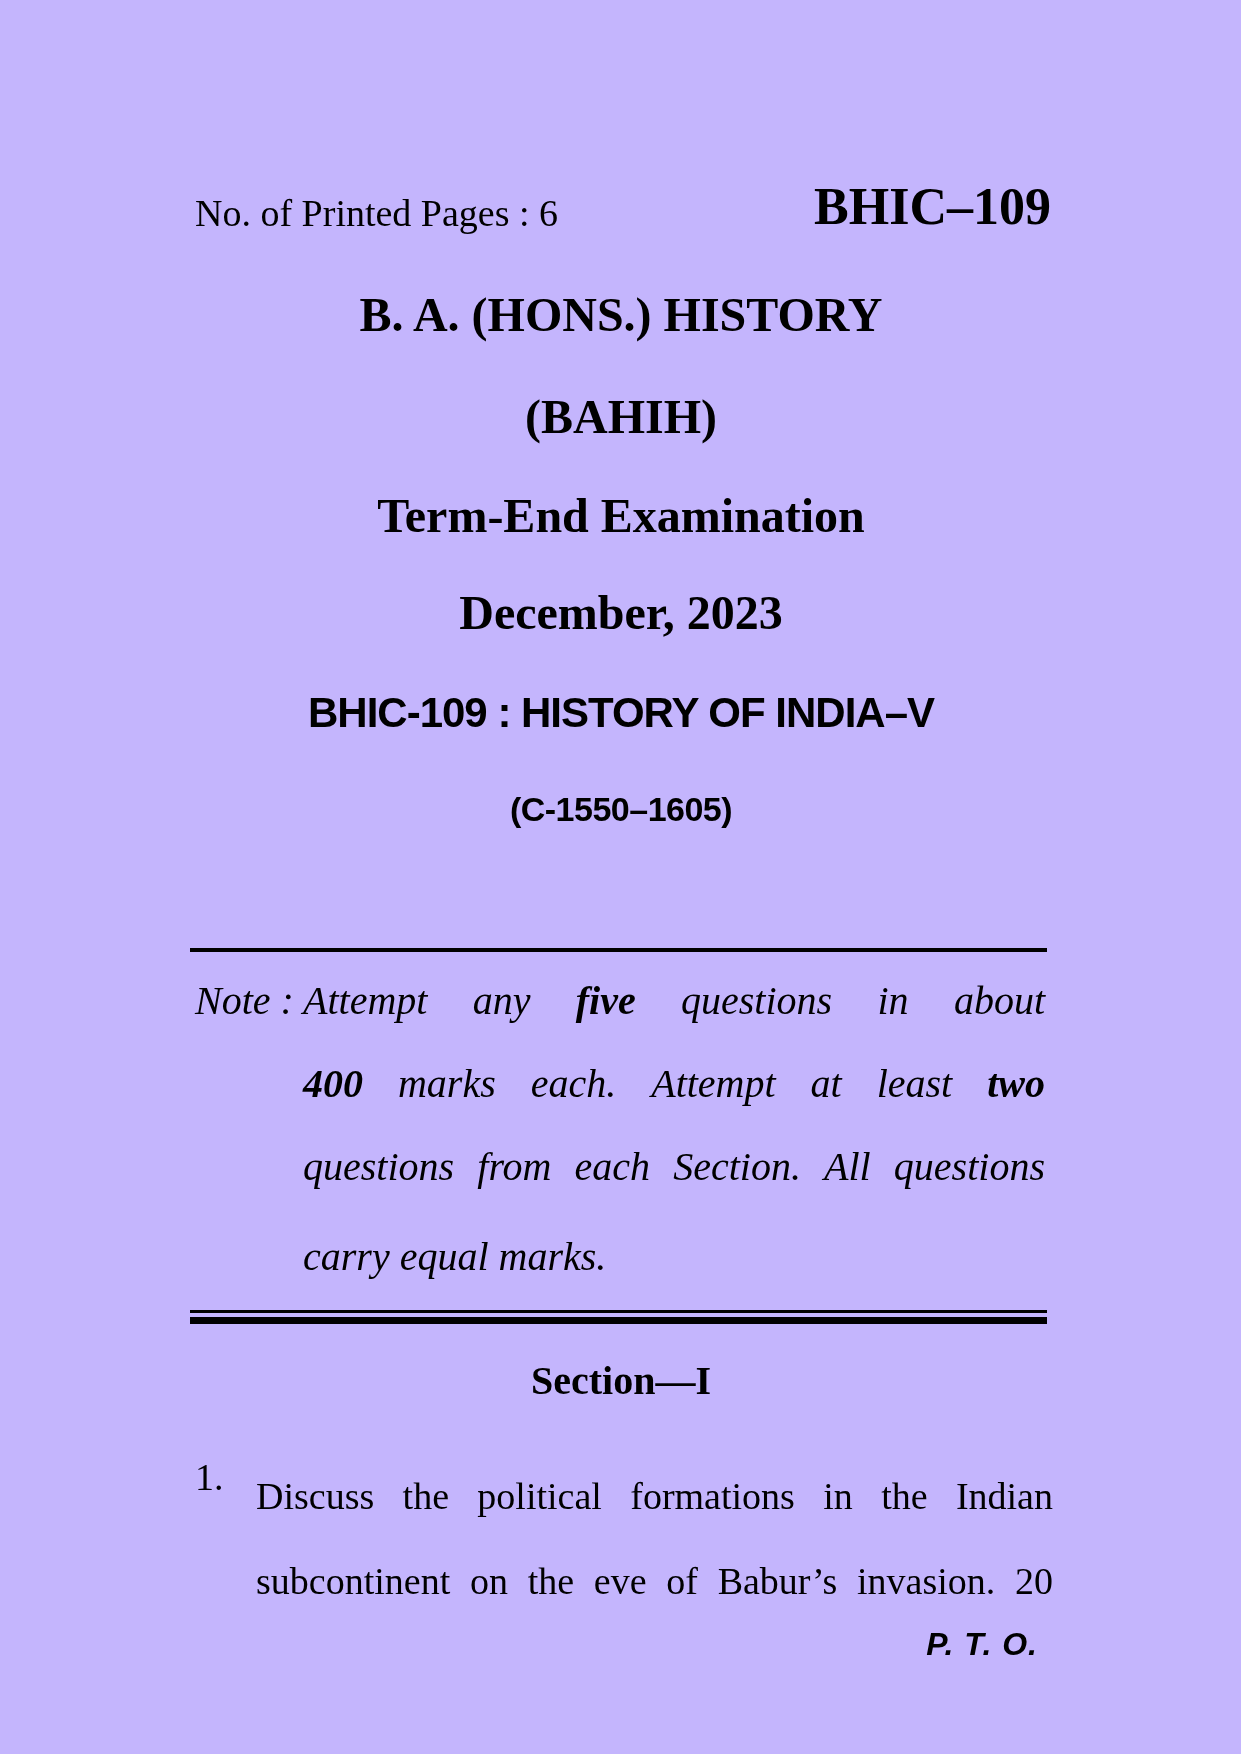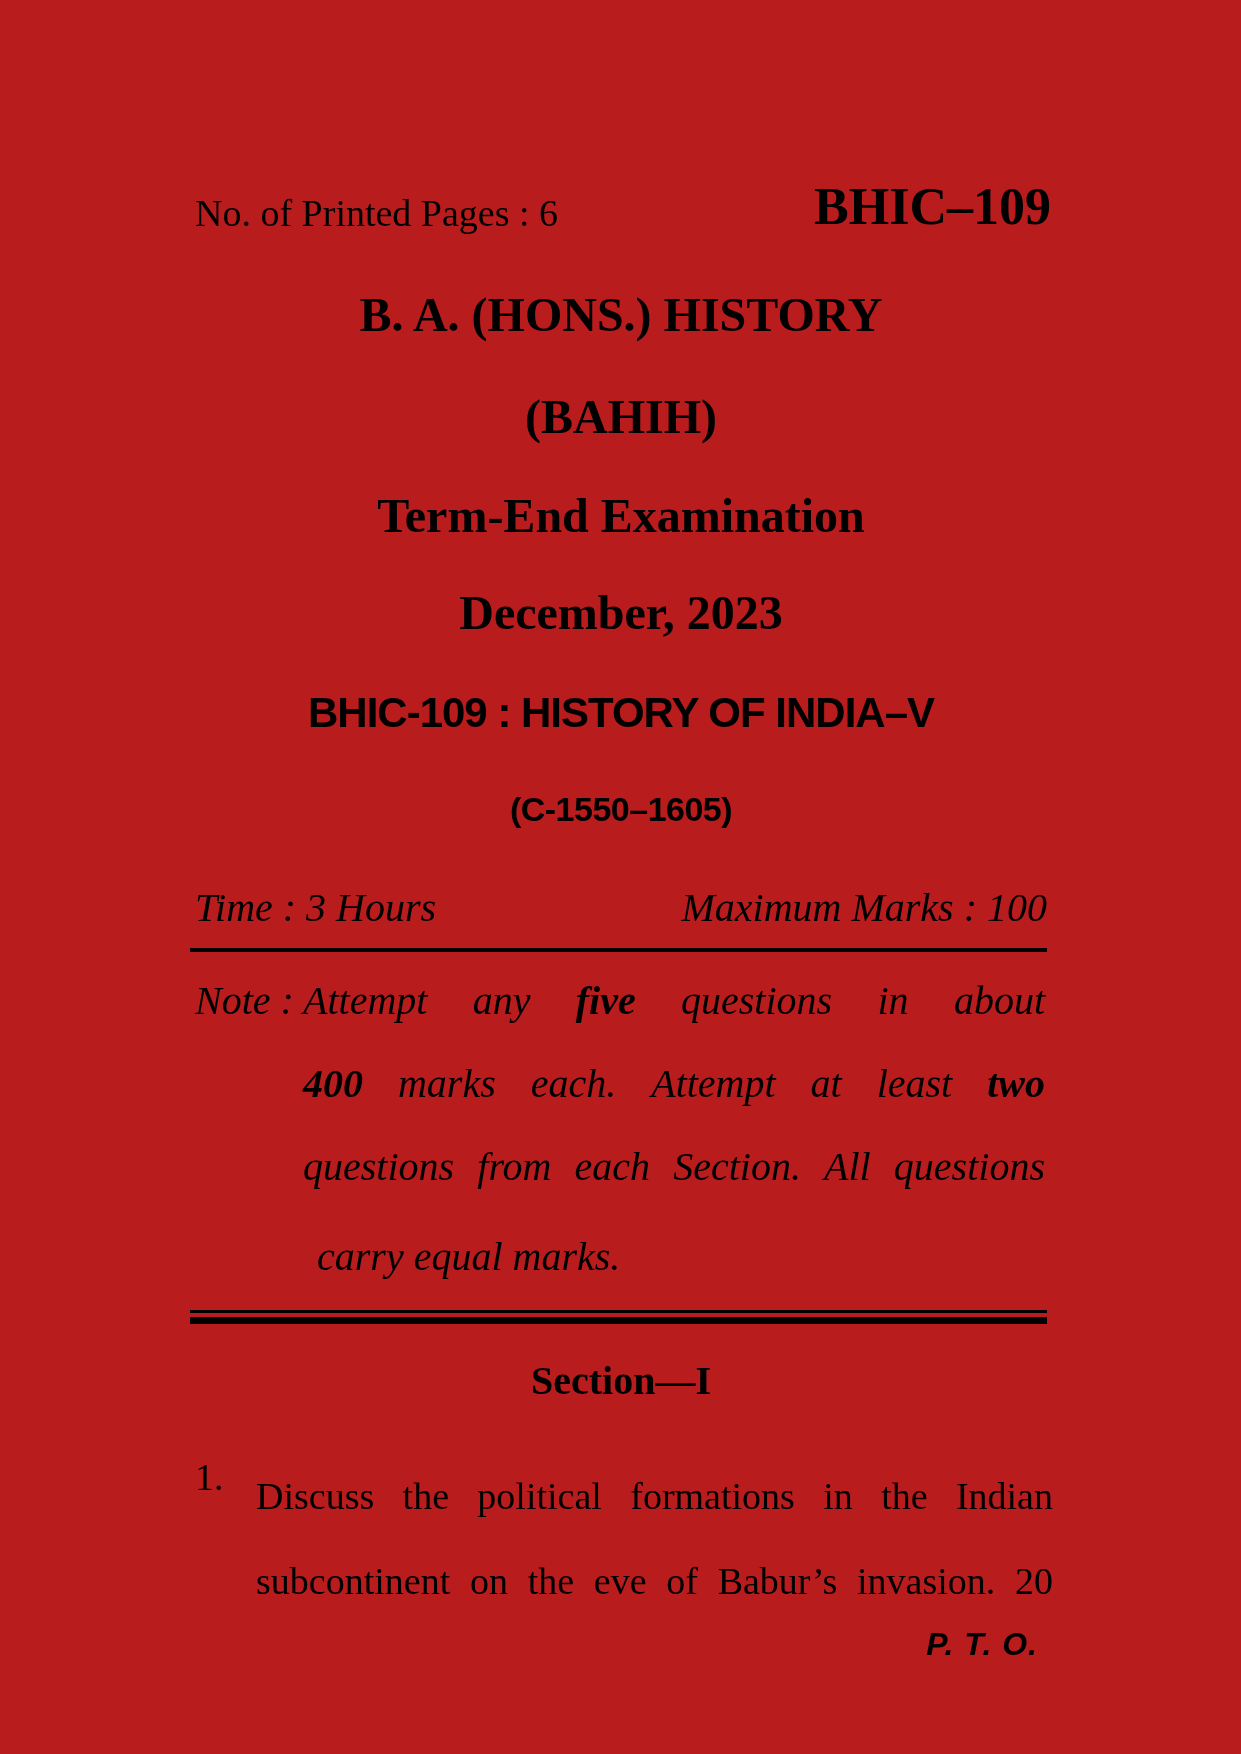--- a/index.html
+++ b/index.html
@@ -1,20 +1,20 @@
 <!DOCTYPE html>
 <html><head>
 <meta charset="utf-8">
 <style>
   html, body { margin: 0; padding: 0; background: #ffffff; }
   .page {
     position: relative;
     width: 1241px;
     height: 1754px;
-    background: #b91c1c;
+    background: #c4b5fd;
     color: #000000;
     font-family: "Liberation Serif", serif;
     overflow: hidden;
   }
   .abs { position: absolute; }
   .serif { font-family: "Liberation Serif", serif; }
   .sans  { font-family: "Liberation Sans", sans-serif; }
   .b { font-weight: bold; }
   .it { font-style: italic; gap: 16px; }
   .center { left: 195px; width: 852px; text-align: center; }
@@ -34,21 +34,21 @@
 
   .meta-row { top: 888px; left: 195px; width: 852px; font-size: 40px; font-style: italic; }
 
   .rule-1 { top: 948px; left: 190px; width: 857px; height: 4px; background: #000; }
 
   .note-label { top: 981px; left: 195px; font-size: 40px; font-weight: normal; font-style: italic; }
   .note-row   { left: 303px; width: 742px; font-size: 40px; font-style: italic; }
   .note-r1 { top: 981px; }
   .note-r2 { top: 1064px; }
   .note-r3 { top: 1147px; }
-  .note-r4 { top: 1237px; margin-left: 14px; }
+  .note-r4 { top: 1237px; }
 
   .dbl-rule-thin  { top: 1310px; left: 190px; width: 857px; height: 3px; background: #000; }
   .dbl-rule-thick { top: 1317px; left: 190px; width: 857px; height: 7px; background: #000; }
 
   .section-heading { top: 1361px; font-size: 40px; font-weight: bold; }
 
   .q-number { top: 1458px; left: 195px; font-size: 38px; }
   .q-row    { left: 256px; width: 797px; font-size: 38px; margin-top: 19px; }
   .q-r1 { top: 1458px; }
   .q-r2 { top: 1543px; }
@@ -64,24 +64,20 @@
   <div class="abs line serif hdr-right">BHIC–109</div>
 
   <div class="abs line serif center title-program">B. A. (HONS.) HISTORY</div>
   <div class="abs line serif center title-code">(BAHIH)</div>
   <div class="abs line serif center title-exam">Term-End Examination</div>
   <div class="abs line serif center title-session">December, 2023</div>
 
   <div class="abs line sans center course-line">BHIC-109 : HISTORY OF INDIA–V</div>
   <div class="abs line sans center period-line">(C-1550–1605)</div>
 
-  <div class="abs line serif jrow meta-row">
-    <span>Time : 3 Hours</span>
-    <span>Maximum Marks : 100</span>
-  </div>
 
   <div class="abs rule-1"></div>
 
   <div class="abs line serif note-label">Note :</div>
   <div class="abs line serif it jrow note-row note-r1">
     <span>Attempt</span>
     <span>any</span>
     <span class="b">five</span>
     <span>questions</span>
     <span>in</span>

